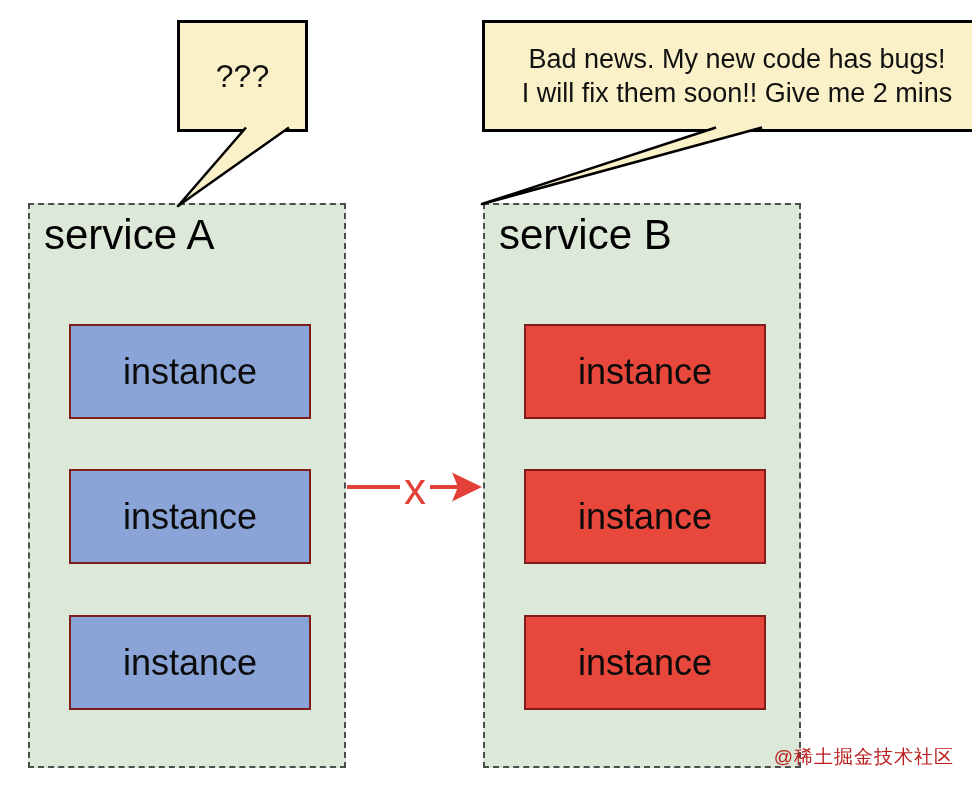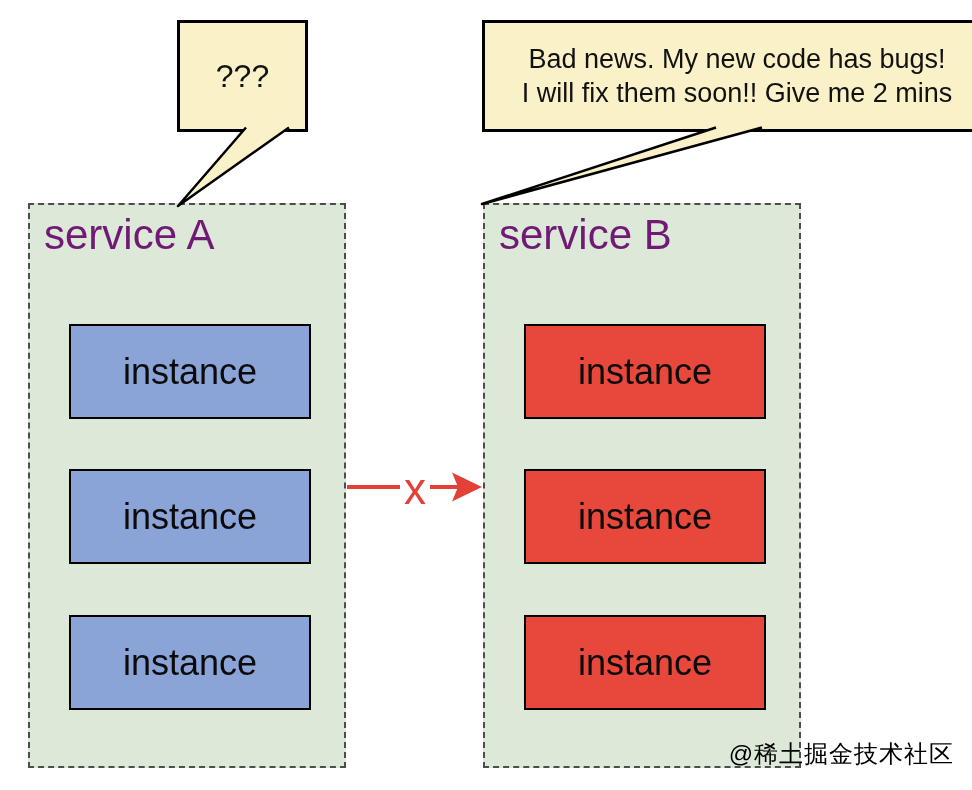--- a/index.html
+++ b/index.html
@@ -58,29 +58,29 @@
   }
   #service-a { left: 28px; }
   #service-b { left: 483px; }
 
   .service-title {
     position: absolute;
     left: 14px;
     top: 6px;
     font-size: 42px;
     line-height: 1.15;
-    color: #701a75;
+    color: #000000;
   }
 
   .instance {
     position: absolute;
     left: 39px;
     width: 242px;
     height: 95px;
-    border: 2px solid #000000;
+    border: 2px solid #7f1d1d;
     box-sizing: border-box;
     display: flex;
     align-items: center;
     justify-content: center;
     font-size: 36px;
     color: #0b0b0b;
   }
   .row1 { top: 119px; }
   .row2 { top: 264px; }
   .row3 { top: 410px; }
@@ -94,23 +94,23 @@
     height: 790px;
     z-index: 5;
     pointer-events: none;
   }
 
   
   #watermark {
     position: absolute;
     right: 18px;
     bottom: 20px;
-    font-size: 24px;
+    font-size: 19px;
     letter-spacing: 1px;
-    color: #000000;
+    color: #b91c1c;
     z-index: 6;
   }
 </style>
 </head>
 <body>
 
 <div id="canvas">
 
   <div class="service" id="service-a" style="background-color: rgb(220, 232, 216);">
     <div class="service-title">service A</div>

